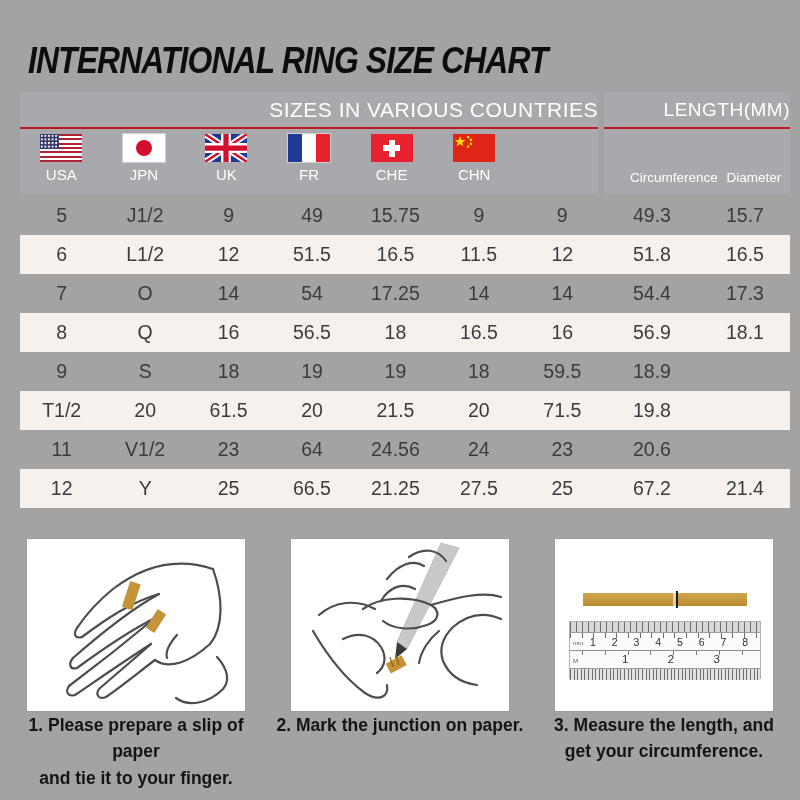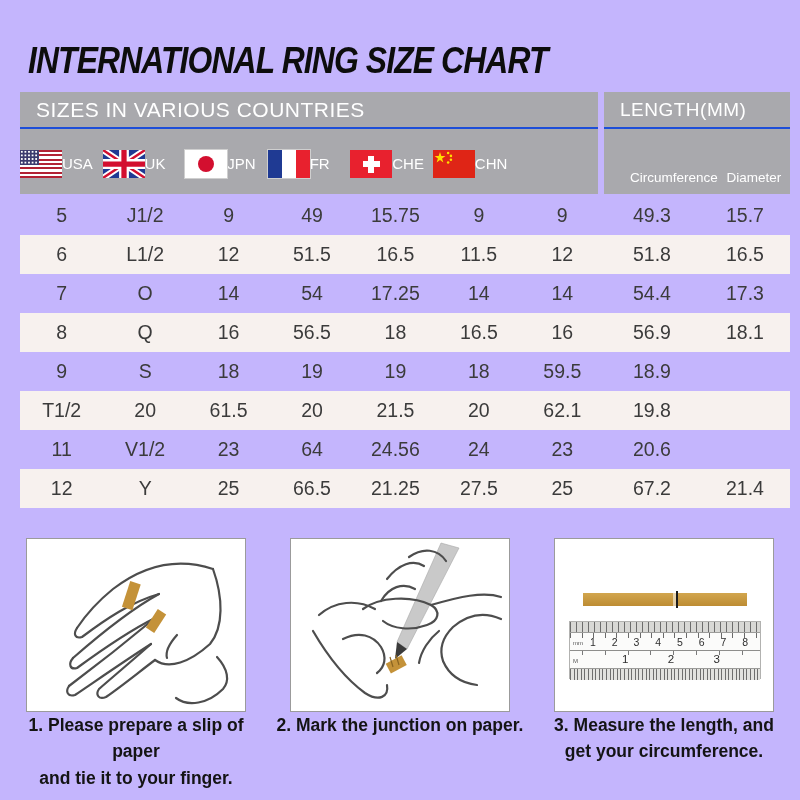--- a/index.html
+++ b/index.html
@@ -1,34 +1,34 @@
 <!DOCTYPE html>
 <html><head>
 <meta charset="utf-8">
 <style>
   html,body{margin:0;padding:0;background:#fff;}
-  .canvas{position:relative;width:800px;height:800px;background:#c4b5fd;overflow:hidden;
+  .canvas{position:relative;width:800px;height:800px;background:#a3a3a3;overflow:hidden;
           font-family:"Liberation Sans",sans-serif;color:#333;}
 
   
   .title{position:absolute;left:28px;top:40px;font-size:37px;font-weight:bold;font-style:italic;
          color:#0d0d0d;letter-spacing:-1px;white-space:nowrap;display:inline-block;
          transform:scaleX(0.86);transform-origin:left center;}
 
   
   .thead{position:absolute;left:20px;top:92px;width:770px;height:102px;}
   .hblock{position:absolute;top:0;height:102px;background:#a9a9ad;}
   .hblock-left{left:0;width:578px;}
   .hblock-right{left:584px;width:186px;}
-  .hband{height:35px;line-height:35px;text-align:left;color:#fff;
-         border-bottom:2px solid #1d4ed8;letter-spacing:0.5px;padding-left:16px;}
+  .hband{height:35px;line-height:35px;text-align:right;color:#fff;
+         border-bottom:2px solid #b91c1c;letter-spacing:0.5px;padding-left:16px;}
   .hband-countries{font-size:21px;}
   .hband-length{font-size:19px;}
   .flagrow{display:grid;grid-template-columns:repeat(7,1fr);height:65px;}
-  .fcol{display:flex;flex-direction:row;align-items:center;}
+  .fcol{display:flex;flex-direction:column;align-items:center;}
   .flag{width:42px;height:28px;margin-top:5px;position:relative;flex:none;}
   .fname{color:#fff;font-size:15px;margin-top:4px;}
   .lenrow{height:65px;display:flex;align-items:flex-end;padding-bottom:9px;box-sizing:border-box;}
   .lenlab{color:#fff;font-size:13.5px;text-align:center;}
   .lenlab.circ{width:96px;margin-left:26px;}
   .lenlab.diam{width:88px;}
 
   
   .flag-usa{background:repeating-linear-gradient(180deg,#B22234 0 2.16px,#fff 2.16px 4.31px);}
   .flag-usa::before{content:"";position:absolute;top:0;left:0;width:19px;height:15px;
@@ -93,34 +93,34 @@
 
   <div class="thead">
     <div class="hblock hblock-left">
       <div class="hband hband-countries">SIZES IN VARIOUS COUNTRIES</div>
       <div class="flagrow">
         <div class="fcol">
           <div class="flag flag-usa"></div>
           <div class="fname">USA</div>
         </div>
         <div class="fcol">
+          <div class="flag flag-jpn"></div>
+          <div class="fname">JPN</div>
+        </div>
+        <div class="fcol">
           <div class="flag">
             <svg viewBox="0 0 60 40">
                 <rect width="60" height="40" fill="#1f3a93"></rect>
               <path d="M0 0 L60 40 M60 0 L0 40" stroke="#fff" stroke-width="9"></path>
               <path d="M0 0 L60 40 M60 0 L0 40" stroke="#d30f2f" stroke-width="3.4"></path>
               <path d="M30 0 V40 M0 20 H60" stroke="#fff" stroke-width="14"></path>
               <path d="M30 0 V40 M0 20 H60" stroke="#d30f2f" stroke-width="7.5"></path>
               </svg>
           </div>
           <div class="fname">UK</div>
-        </div>
-        <div class="fcol">
-          <div class="flag flag-jpn"></div>
-          <div class="fname">JPN</div>
         </div>
         <div class="fcol">
           <div class="flag flag-fr"></div>
           <div class="fname">FR</div>
         </div>
         <div class="fcol">
           <div class="flag flag-che"></div>
           <div class="fname">CHE</div>
         </div>
         <div class="fcol">
@@ -202,21 +202,21 @@
         <span class="cell">59.5</span>
         <span class="cell">18.9</span>
       </div>
     <div class="trow">
         <span class="cell">T1/2</span>
         <span class="cell">20</span>
         <span class="cell">61.5</span>
         <span class="cell">20</span>
         <span class="cell">21.5</span>
         <span class="cell">20</span>
-        <span class="cell">62.1</span>
+        <span class="cell">71.5</span>
         <span class="cell">19.8</span>
       </div>
     <div class="trow">
         <span class="cell">11</span>
         <span class="cell">V1/2</span>
         <span class="cell">23</span>
         <span class="cell">64</span>
         <span class="cell">24.56</span>
         <span class="cell">24</span>
         <span class="cell">23</span>

